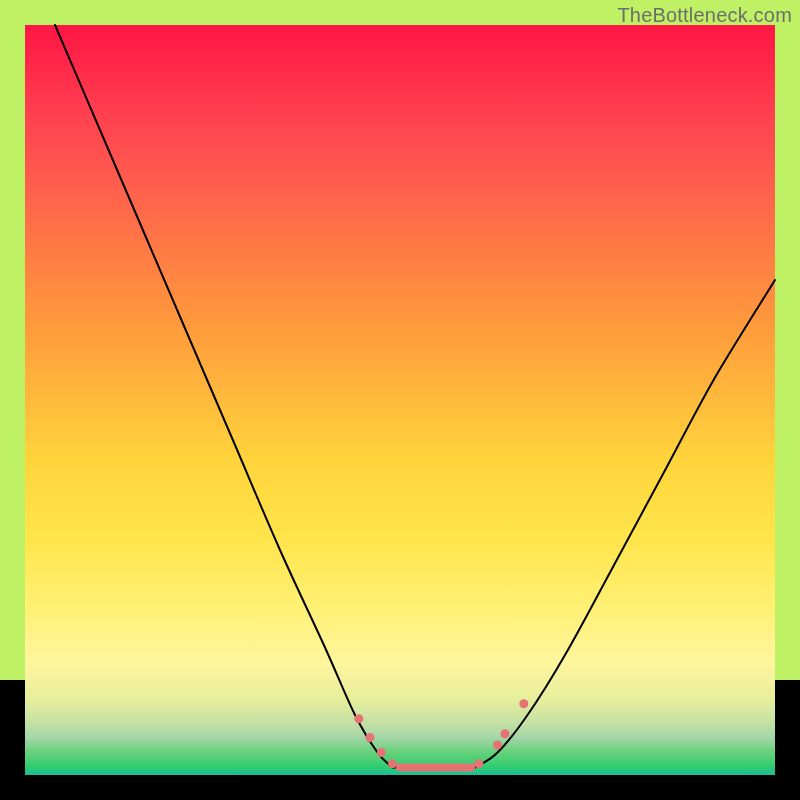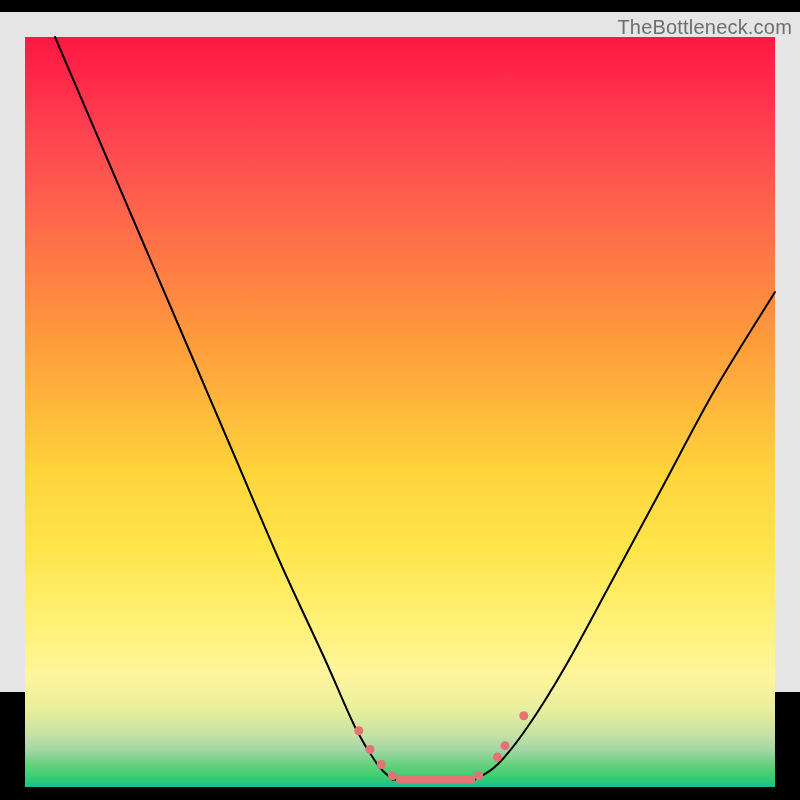--- a/index.html
+++ b/index.html
@@ -7,24 +7,24 @@
     padding: 0;
     width: 800px;
     height: 800px;
     background: #000;
     overflow: hidden;
     font-family: Arial, Helvetica, sans-serif;
   }
   .frame {
     position: absolute;
     left: 0;
-    top: 12px;
+    top: 0;
     width: 800px;
     height: 680px;
-    background: #e5e5e5;
+    background: #bef264;
   }
   .plot-area {
     position: absolute;
     left: 25px;
     top: 25px;
     width: 750px;
     height: 750px;
     
     background: linear-gradient(
       to bottom,

